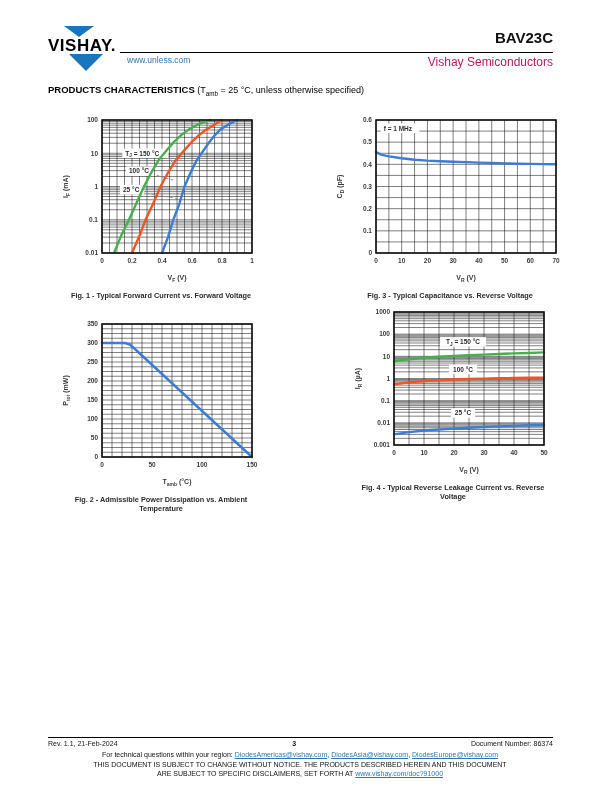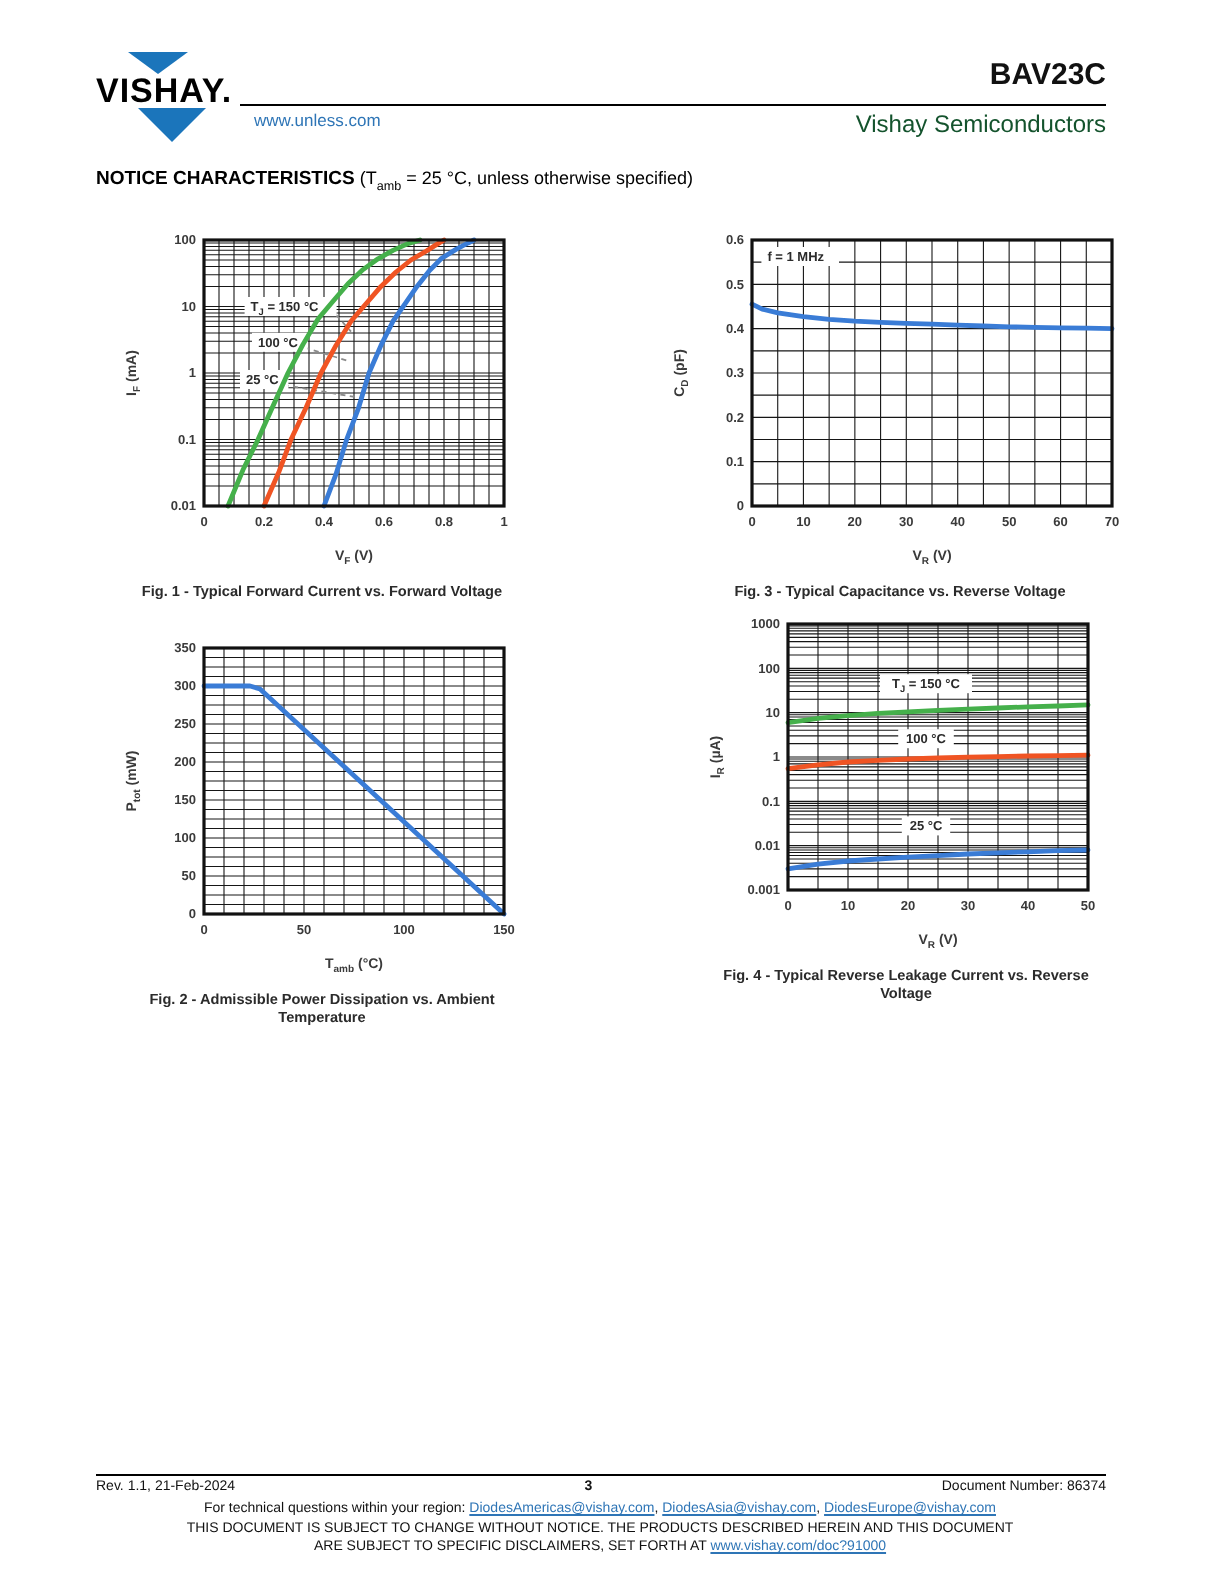--- a/index.html
+++ b/index.html
@@ -8,21 +8,21 @@
   
   .logo{position:absolute;left:48px;top:26px;width:110px;}
   .logo-tri-top{width:0;height:0;margin-left:16px;border-left:15px solid transparent;
                 border-right:15px solid transparent;border-top:11px solid #1b75bb;}
   .logo-word{font-size:17px;font-weight:bold;letter-spacing:.5px;color:#000;line-height:17px;}
   .logo-tri-bottom{width:0;height:0;margin-left:21px;border-left:17px solid transparent;
                 border-right:17px solid transparent;border-top:17px solid #1b75bb;}
   .header-rule{position:absolute;left:120px;right:47px;top:52px;border-top:1px solid #000;}
   .website{position:absolute;left:127px;top:55px;font-size:8.5px;color:#2e75b6;text-decoration:none;}
   .part-number{position:absolute;right:47px;top:29px;font-size:15px;font-weight:bold;text-align:left;}
-  .division{position:absolute;right:47px;top:55px;font-size:12px;text-align:center;color:#14532d;}
+  .division{position:absolute;right:47px;top:55px;font-size:12px;text-align:center;color:#be185d;}
   .section-title{position:absolute;left:48px;top:84px;font-size:9px;color:#000;}
   .section-title b{font-size:9.5px;}
   sub{font-size:70%;}
   
   .chart{position:absolute;font-weight:bold;}
   .chart svg{display:block;font-family:"Liberation Sans", sans-serif;}
   .caption{font-size:7.3px;color:#2b2b2b;text-align:center;margin-top:4px;}
   
   .footer-rule{position:absolute;left:48px;right:47px;top:737px;border-top:1px solid #000;}
   .footer-row{position:absolute;left:48px;right:47px;top:740px;display:flex;
@@ -42,21 +42,21 @@
     <div class="logo-tri-top"></div>
     <div class="logo-word">VISHAY.</div>
     <div class="logo-tri-bottom"></div>
   </div>
   <div class="header-rule"></div>
   <a class="website">www.unless.com</a>
   <div class="part-number">BAV23C</div>
   <div class="division">Vishay Semiconductors</div>
 
   <div class="section-title">
-    <b>NOTICE CHARACTERISTICS</b>
+    <b>PRODUCTS CHARACTERISTICS</b>
     <span>(T<sub>amb</sub> = 25 °C, unless otherwise specified)</span>
   </div>
 
   <div class="chart" style="left:58px;top:112px;">
     <svg width="206" height="175">
         <line x1="44.00" y1="8.00" x2="44.00" y2="141.00" stroke="#161616" stroke-width="0.55"></line>
         <line x1="51.50" y1="8.00" x2="51.50" y2="141.00" stroke="#161616" stroke-width="0.55"></line>
         <line x1="59.00" y1="8.00" x2="59.00" y2="141.00" stroke="#161616" stroke-width="0.55"></line>
         <line x1="66.50" y1="8.00" x2="66.50" y2="141.00" stroke="#161616" stroke-width="0.55"></line>
         <line x1="74.00" y1="8.00" x2="74.00" y2="141.00" stroke="#161616" stroke-width="0.55"></line>

